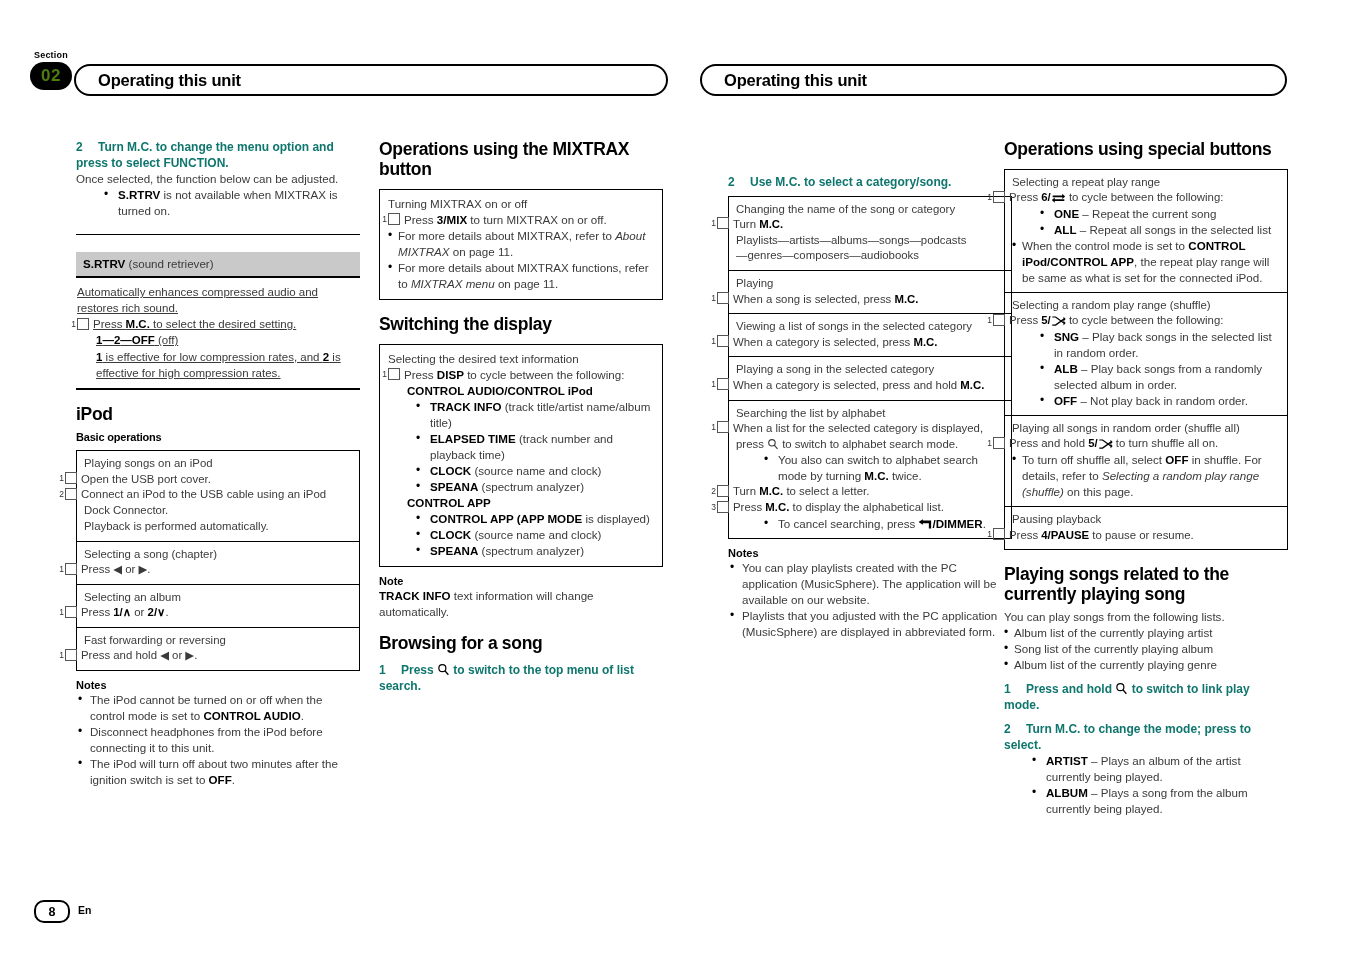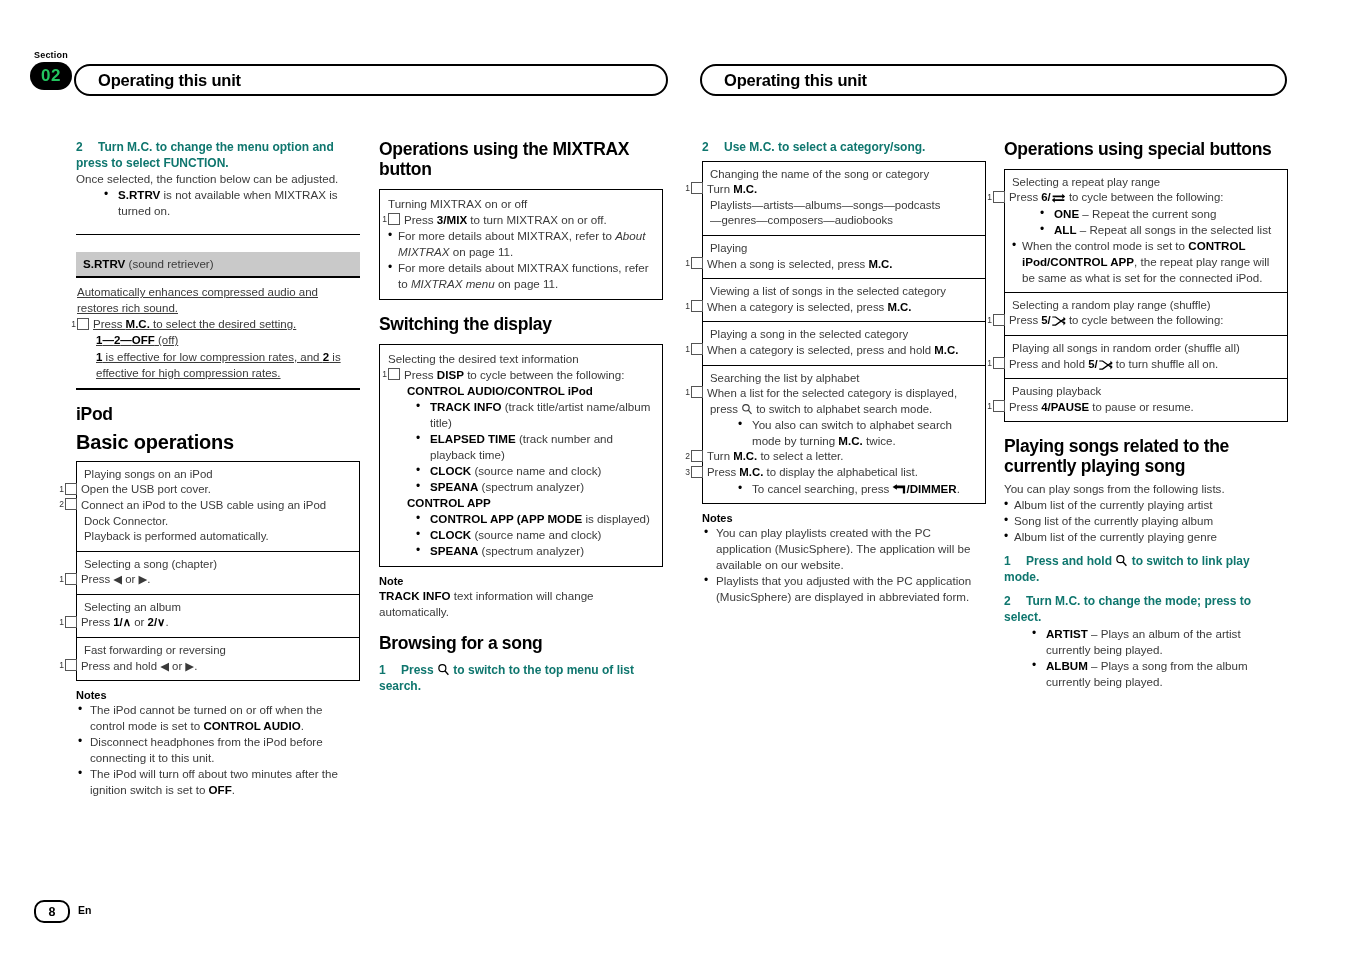--- a/index.html
+++ b/index.html
@@ -6,37 +6,37 @@
   body{
     width:1352px;height:954px;background:#ffffff;
     font-family:"Liberation Sans", sans-serif;
     color:#000;overflow:hidden;position:relative;
   }
   .page{position:absolute;top:0;left:0;width:1133px;height:954px;}
 
   
   .sec-label{position:absolute;left:34px;top:50px;font-size:9px;font-weight:bold;letter-spacing:.2px;color:#000;}
   .sec-badge{position:absolute;left:30px;top:62px;width:42px;height:28px;background:#000;border-radius:14px;
-             color:#22c55e;font-size:17px;font-weight:bold;display:flex;align-items:center;justify-content:center;letter-spacing:.5px;}
+             color:#4d7c0f;font-size:17px;font-weight:bold;display:flex;align-items:center;justify-content:center;letter-spacing:.5px;}
   .hdr-pill{position:absolute;height:28px;border:2.5px solid #000;border-radius:16px;background:#fff;
             display:flex;align-items:center;}
   .hdr-pill .t{font-size:16.5px;font-weight:bold;padding-left:22px;letter-spacing:-.2px;}
   #hdr-left{left:74px;top:64px;width:590px;}
   #hdr-right{left:700px;top:64px;width:583px;}
 
   
   .col{position:absolute;top:140px;width:284px;}
   #col1{left:76px;}
   #col2{left:379px;}
-  #col3{left:702px;}
+  #col3{left:728px;margin-top:35px;}
   #col4{left:1004px;}
 
   
   .h2{font-size:17.5px;font-weight:bold;line-height:1.14;margin:0 0 4px 0;letter-spacing:-.3px;}
-  .h3{font-size:20px;font-weight:bold;line-height:1.15;margin:6px 0 7px 0;letter-spacing:-.2px;}
+  .h3{font-size:11px;font-weight:bold;line-height:1.15;margin:6px 0 7px 0;letter-spacing:-.2px;}
   .h-note{font-size:11px;font-weight:bold;margin:8px 0 1px 0;}
   .body{font-size:11.6px;line-height:1.38;color:#3a3a3a;}
   .body b,.b{color:#000;font-weight:bold;}
   .i{font-style:italic;}
   .step{font-size:12px;font-weight:bold;color:#0f766e;line-height:1.3;margin:0;text-indent:0;}
   .step .num{display:inline-block;width:22px;}
   .gap{height:9px;}
   .gap-s{height:5px;}
   .gap-l{height:15px;}
 
@@ -292,30 +292,38 @@
       </div>
 
       <div class="row">
         <div class="cap">Selecting a random play range (shuffle)</div>
         <div class="ln hang">
           <span class="n">1</span><span>Press </span><b class="b">5/</b><span class="ico"><svg width="15" height="11" viewBox="0 0 18 13">
                 <path d="M1.5 3 L5 3 L15 10.2 L15 12.4 L17.6 9.6 L15 6.8 L15 8.3 L5.8 1.6 L1.5 1.6 Z" fill="#000"></path>
                 <path d="M1.5 11.4 L5 11.4 L15 4.2 L15 2 L17.6 4.8 L15 7.6 L15 6.1 L5.8 12.8 L1.5 12.8 Z" fill="#000"></path>
               </svg></span><span> to cycle between the following:</span>
         </div>
+        <ul class="indent" id="c4-shuffle">
+            <li><b class="b">SNG</b><span> – Play back songs in the selected list in random order.</span></li>
+            <li><b class="b">ALB</b><span> – Play back songs from a randomly selected album in order.</span></li>
+            <li><b class="b">OFF</b><span> – Not play back in random order.</span></li>
+          </ul>
       </div>
 
       <div class="row">
         <div class="cap">Playing all songs in random order (shuffle all)</div>
         <div class="ln hang">
           <span class="n">1</span><span>Press and hold </span><b class="b">5/</b><span class="ico"><svg width="15" height="11" viewBox="0 0 18 13">
                 <path d="M1.5 3 L5 3 L15 10.2 L15 12.4 L17.6 9.6 L15 6.8 L15 8.3 L5.8 1.6 L1.5 1.6 Z" fill="#000"></path>
                 <path d="M1.5 11.4 L5 11.4 L15 4.2 L15 2 L17.6 4.8 L15 7.6 L15 6.1 L5.8 12.8 L1.5 12.8 Z" fill="#000"></path>
               </svg></span><span> to turn shuffle all on.</span>
         </div>
+        <ul class="tight">
+          <li><span>To turn off shuffle all, select </span><b class="b">OFF</b><span> in shuffle. For details, refer to </span><span class="i">Selecting a random play range (shuffle)</span><span> on this page.</span></li>
+        </ul>
       </div>
 
       <div class="row">
         <div class="cap">Pausing playback</div>
         <div class="ln hang">
           <span class="n">1</span><span>Press </span><b class="b">4/PAUSE</b><span> to pause or resume.</span>
         </div>
       </div>
     </div>
 

